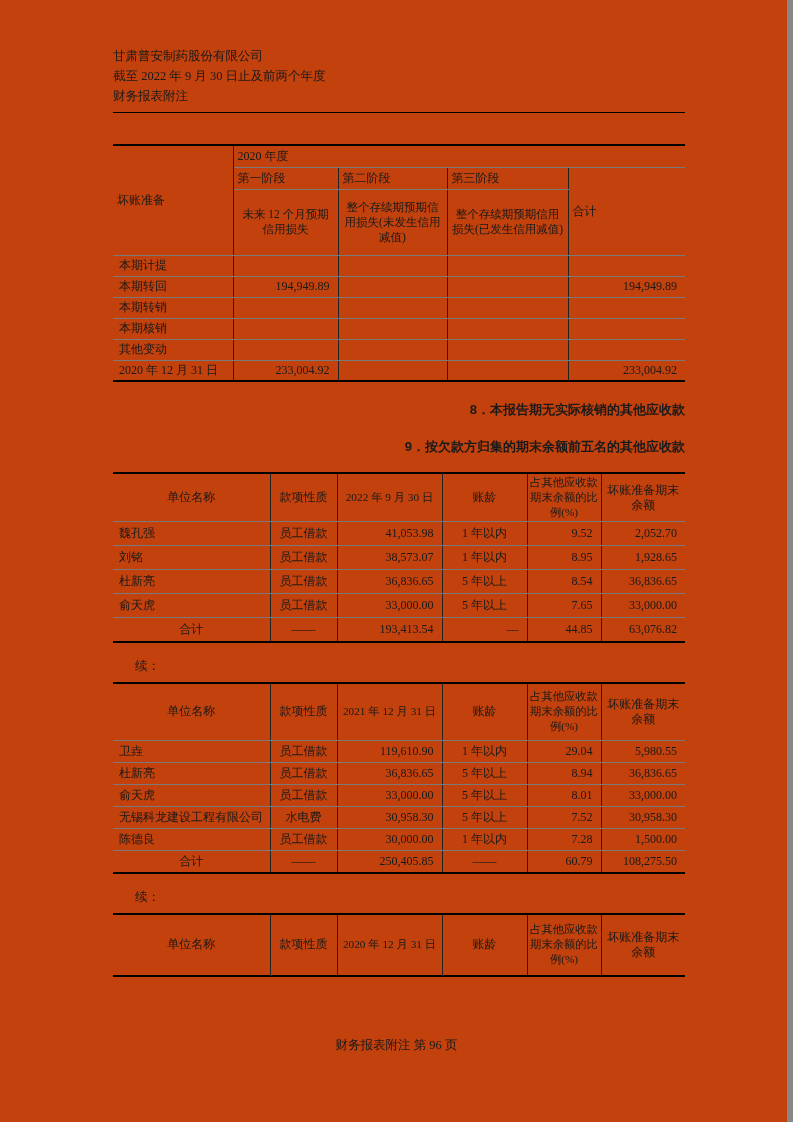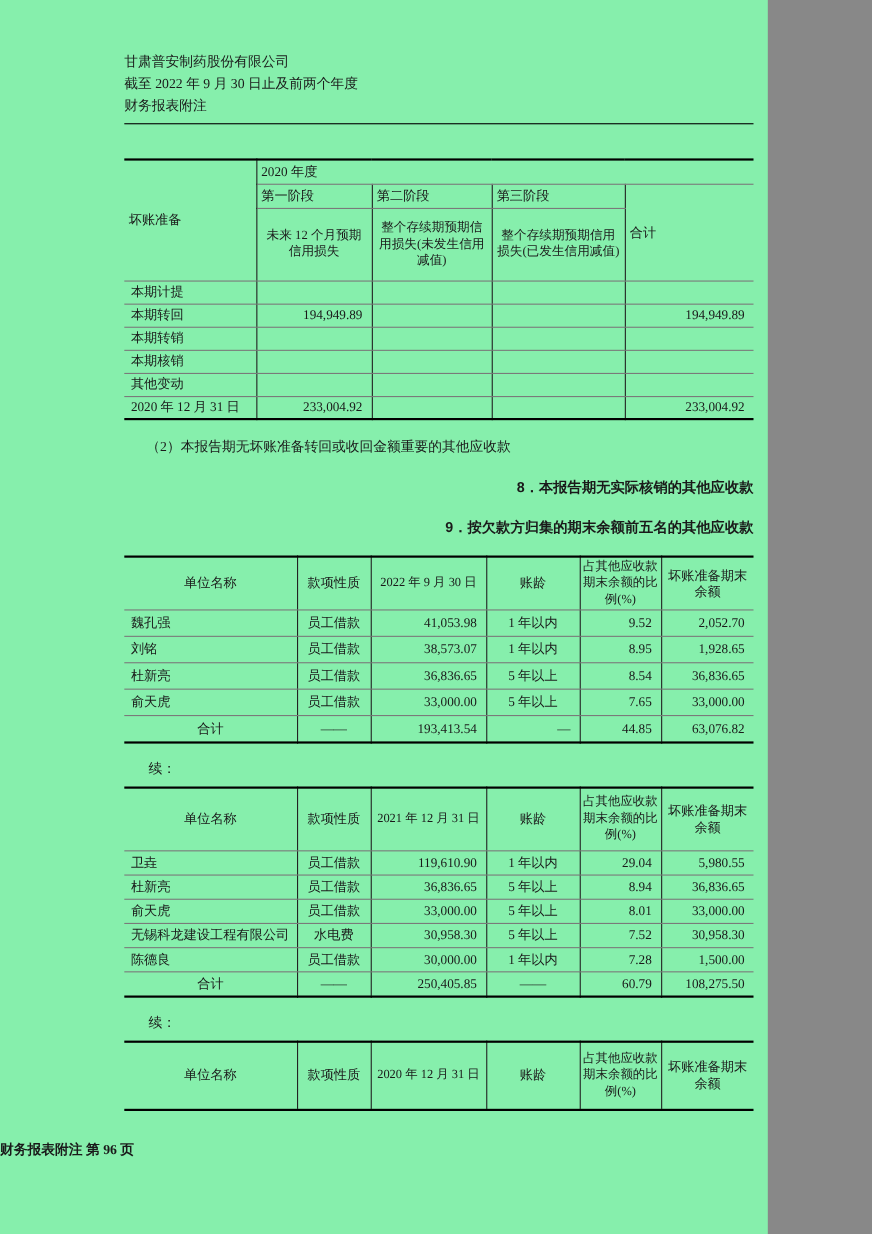--- a/index.html
+++ b/index.html
@@ -1,19 +1,19 @@
 <!DOCTYPE html>
 <html><head>
 <meta charset="utf-8">
 <style>
   html,body{margin:0;padding:0;background:#888;}
   .page{
     position:relative;
-    width:698px;height:1122px;
-    background:#86efac;
+    width:787px;height:1122px;
+    background:#c2410c;
     font-family:"Liberation Serif","DejaVu Serif",serif;
     color:#1a1a1a;
     overflow:hidden;
   }
   .content{margin-left:113px;width:572px;}
   .doc-header{padding-top:46px;font-size:12.5px;line-height:20px;}
   .header-rule{border:none;border-top:1.6px solid #000;margin:6px 0 0 0;}
 
   table{border-collapse:collapse;table-layout:fixed;width:572px;
         border-top:2px solid #000;border-bottom:2px solid #000;
@@ -47,21 +47,21 @@
   .t-top5 td.num{text-align:right;padding-right:8px;}
   .t-2022{margin-top:16px;}
   .t-2022 .head-row{height:48px;}
   .t-2022 .data-row{height:24px;}
   .t-2021 .head-row{height:58px;}
   .t-2021 .data-row{height:22px;}
   .t-2020 .head-row{height:62px;}
   .cont{font-size:12.5px;margin:15px 0 7px 22px;}
 
   .footer{position:absolute;top:1037px;left:0;width:793px;
-          font-size:12.5px;font-weight:bold;}
+          text-align:center;font-size:12.5px;}
 </style>
 </head>
 <body>
 
 <div class="page">
   <div class="content">
 
     <div class="doc-header">
       <div>甘肃普安制药股份有限公司</div>
       <div>截至 2022 年 9 月 30 日止及前两个年度</div>
@@ -131,21 +131,20 @@
       <tr class="data-row">
         <td class="lbl">2020 年 12 月 31 日</td>
         <td class="num">233,004.92</td>
         <td class="num"></td>
         <td class="num"></td>
         <td class="num">233,004.92</td>
       </tr>
     </tbody>
       </table>
 
-    <p class="note">（2）本报告期无坏账准备转回或收回金额重要的其他应收款</p>
     <p class="h-bold">8．本报告期无实际核销的其他应收款</p>
     <p class="h-bold">9．按欠款方归集的期末余额前五名的其他应收款</p>
 
     <table class="t-top5 t-2022">
       <colgroup>
           <col style="width:157px">
           <col style="width:67px">
           <col style="width:105px">
           <col style="width:85px">
           <col style="width:74px">

